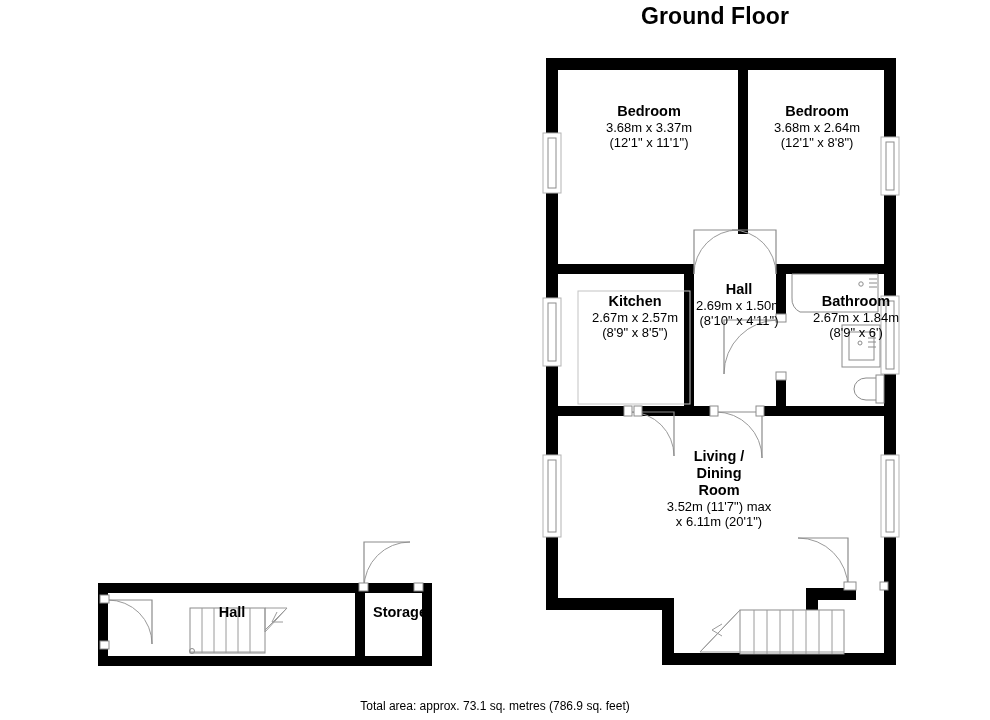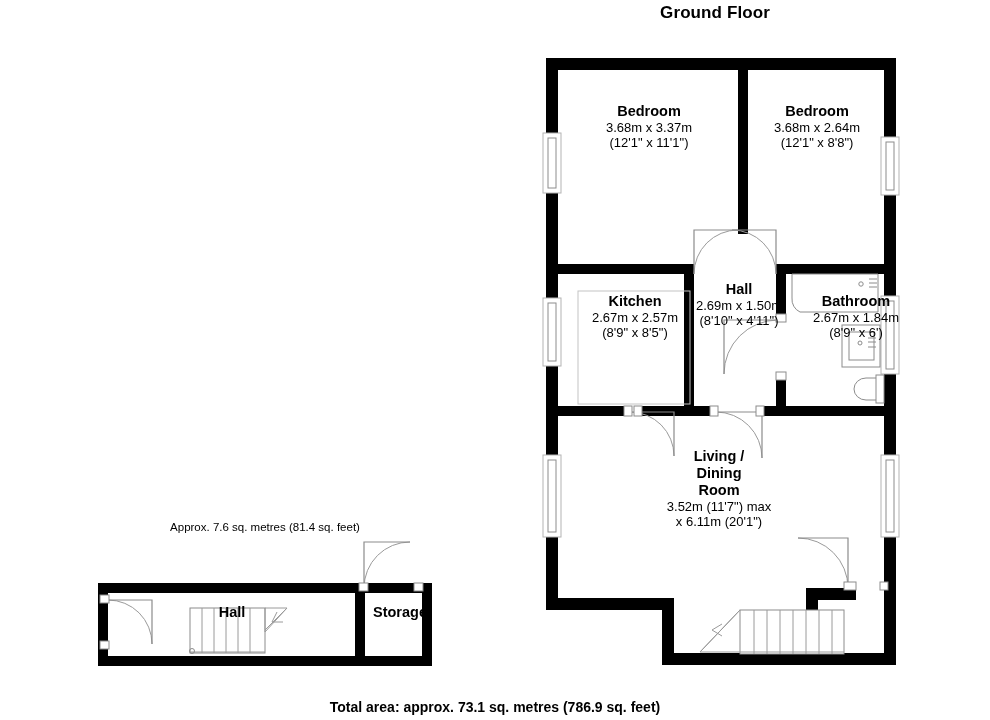--- a/index.html
+++ b/index.html
@@ -37,51 +37,50 @@
   .fixture { fill: #ffffff; stroke: #8c8c8c; stroke-width: 1; }
   .dimbox { fill: none; stroke: #c4c4c4; stroke-width: 1; }
 
   .txt {
     position: absolute;
     text-align: center;
     line-height: 1.18;
     white-space: nowrap;
   }
   .floor-title {
-    font-size: 17px;
+    font-size: 23px;
     font-weight: bold;
     letter-spacing: 0.1px;
   }
   .floor-sub {
     font-size: 11.5px;
     font-weight: normal;
   }
   .room-name {
     font-size: 14.5px;
     font-weight: bold;
   }
   .room-dims {
     font-size: 13px;
     font-weight: normal;
   }
   .room-label-block { position: absolute; text-align: center; white-space: nowrap; line-height: 1.17; }
   .total-area {
-    font-size: 14px;
-    font-weight: bold;
+    font-size: 12px;
+    font-weight: normal;
   }
   .room-name-only { font-size: 14.5px; font-weight: bold; }
 </style>
 </head>
 <body>
 
 <div id="floorplan-root">
 
   <div class="txt floor-title" style="left:585px; top:3px; width:260px;">Ground Floor</div>
 
-  <div class="txt floor-sub" style="left:145px; top:521px; width:240px;">Approx. 7.6 sq. metres (81.4 sq. feet)</div>
 
   <svg class="plan-svg" viewBox="0 0 990 720">
 
     <g>
 
       <rect class="wall" x="546" y="58" width="350" height="12"></rect>
 
       <rect class="wall" x="546" y="58" width="12" height="552"></rect>
 
       <rect class="wall" x="884" y="58" width="12" height="607"></rect>

